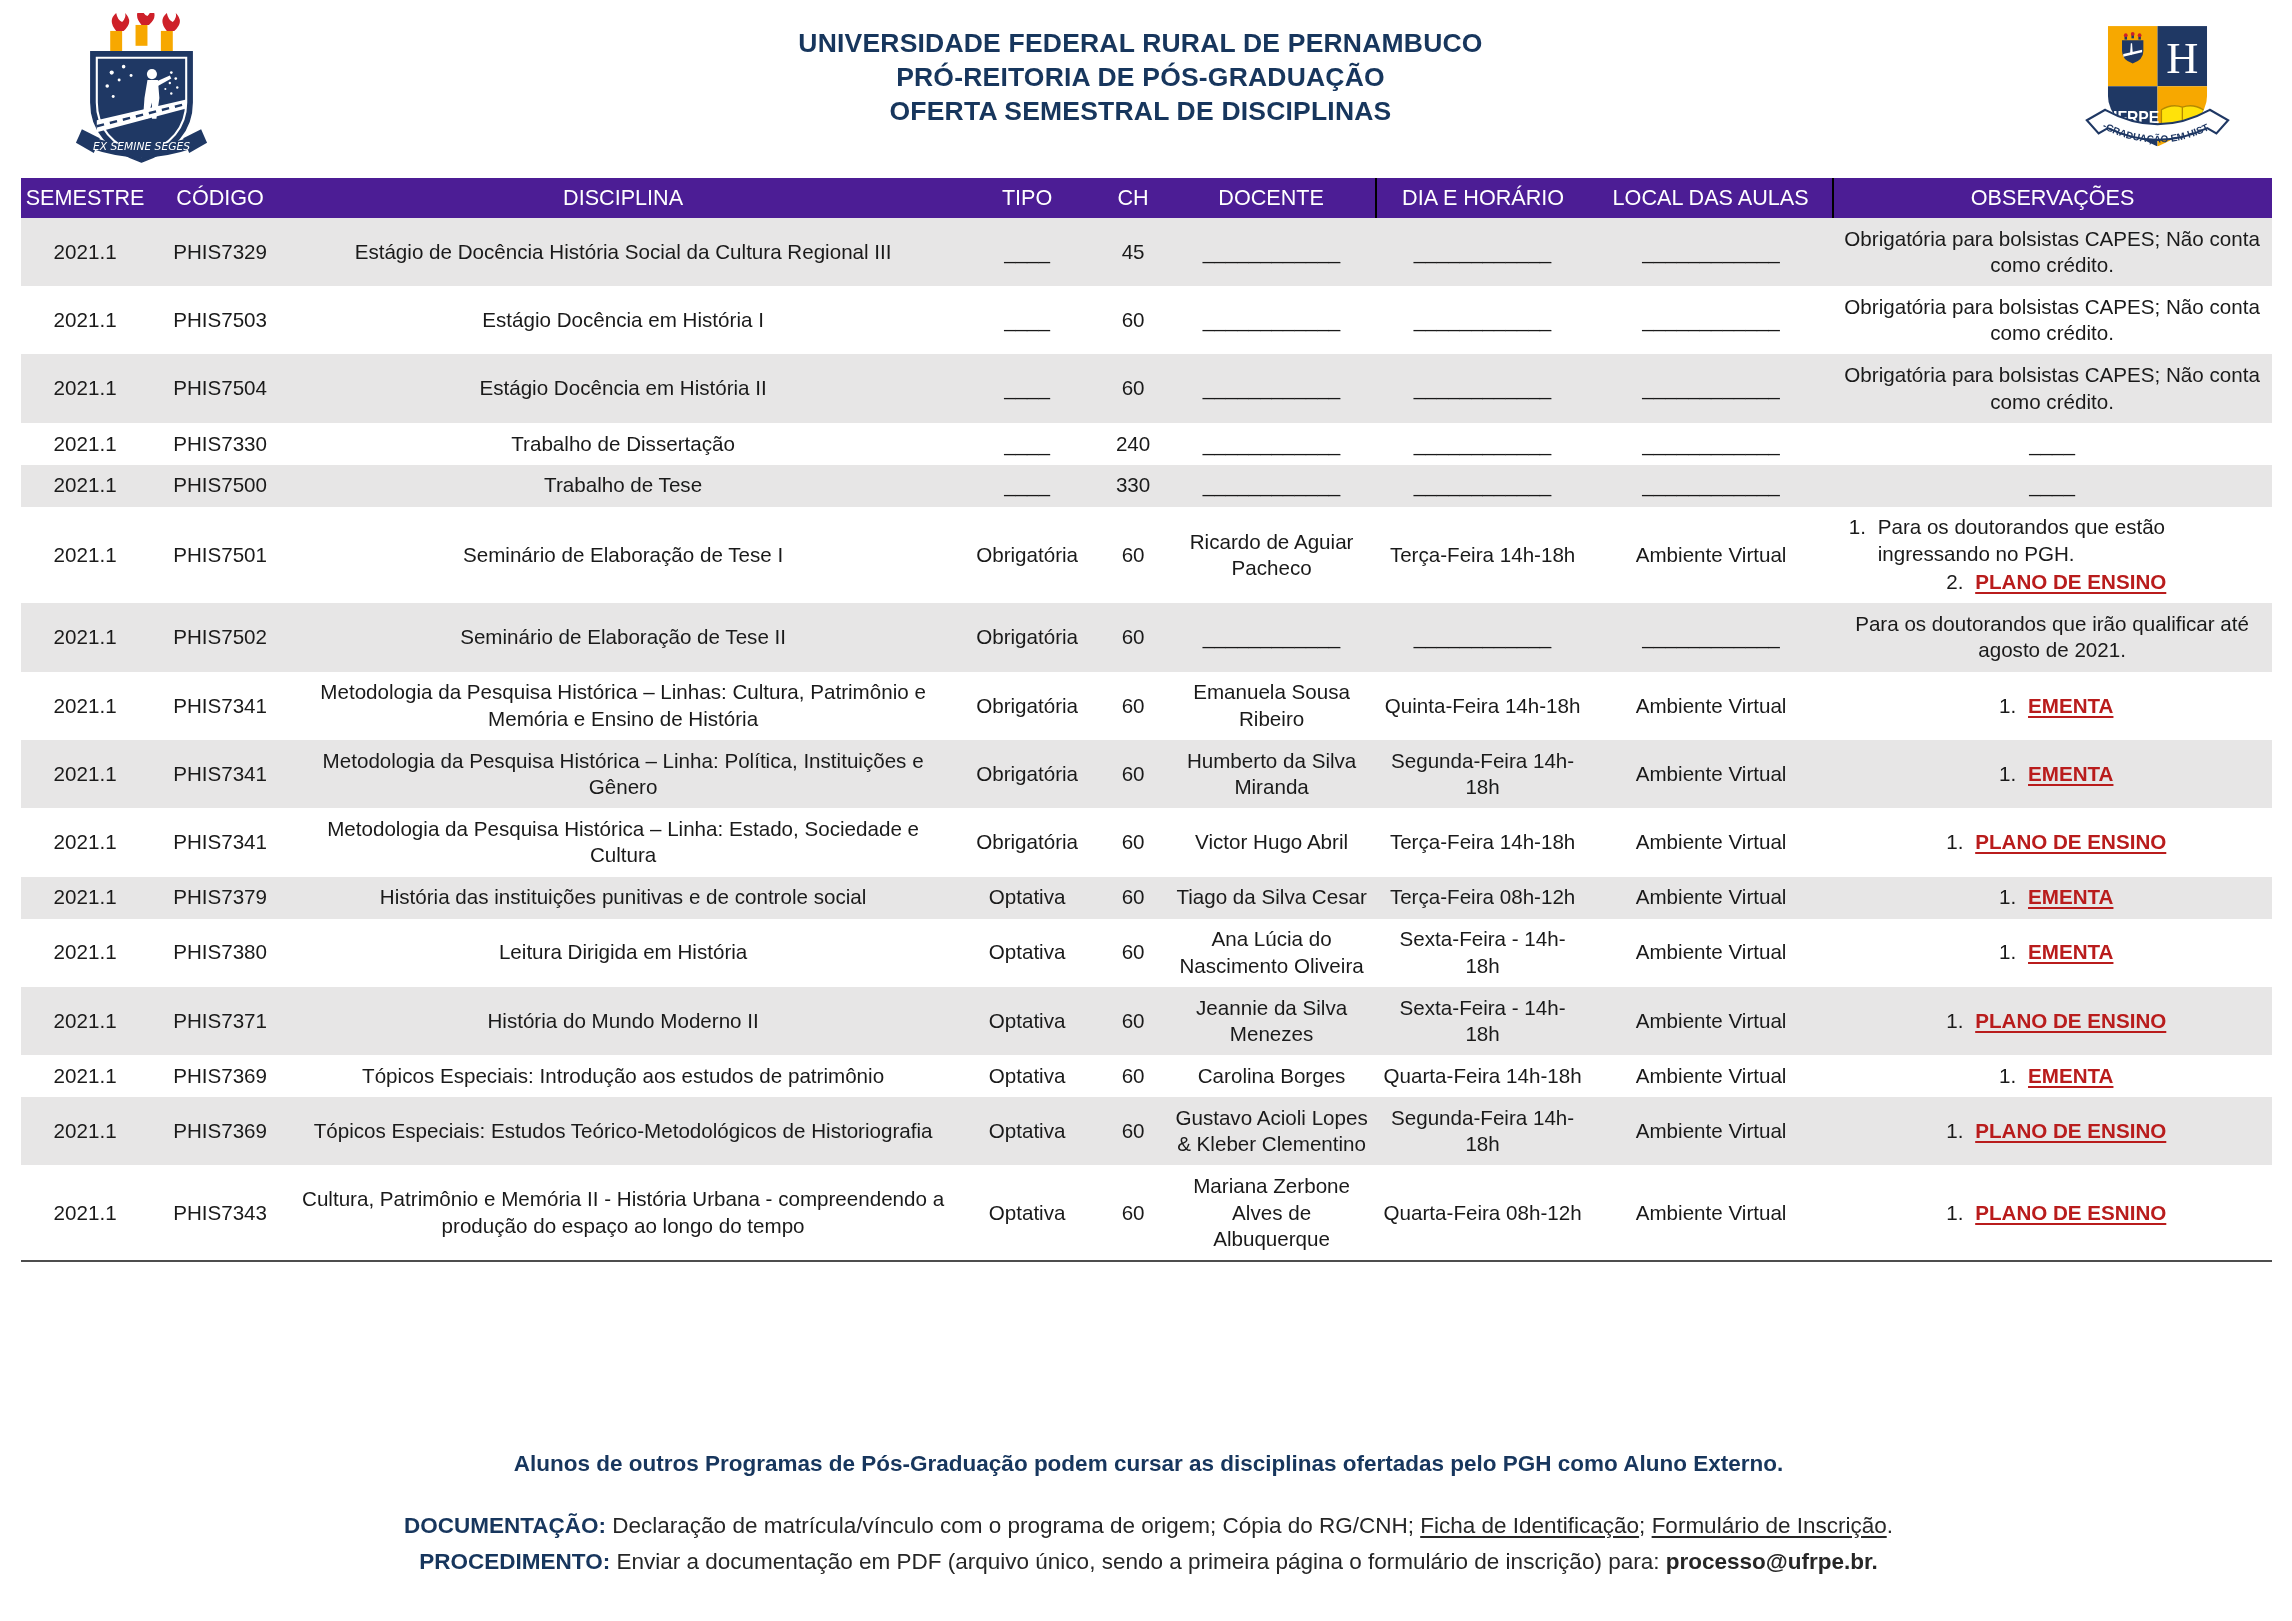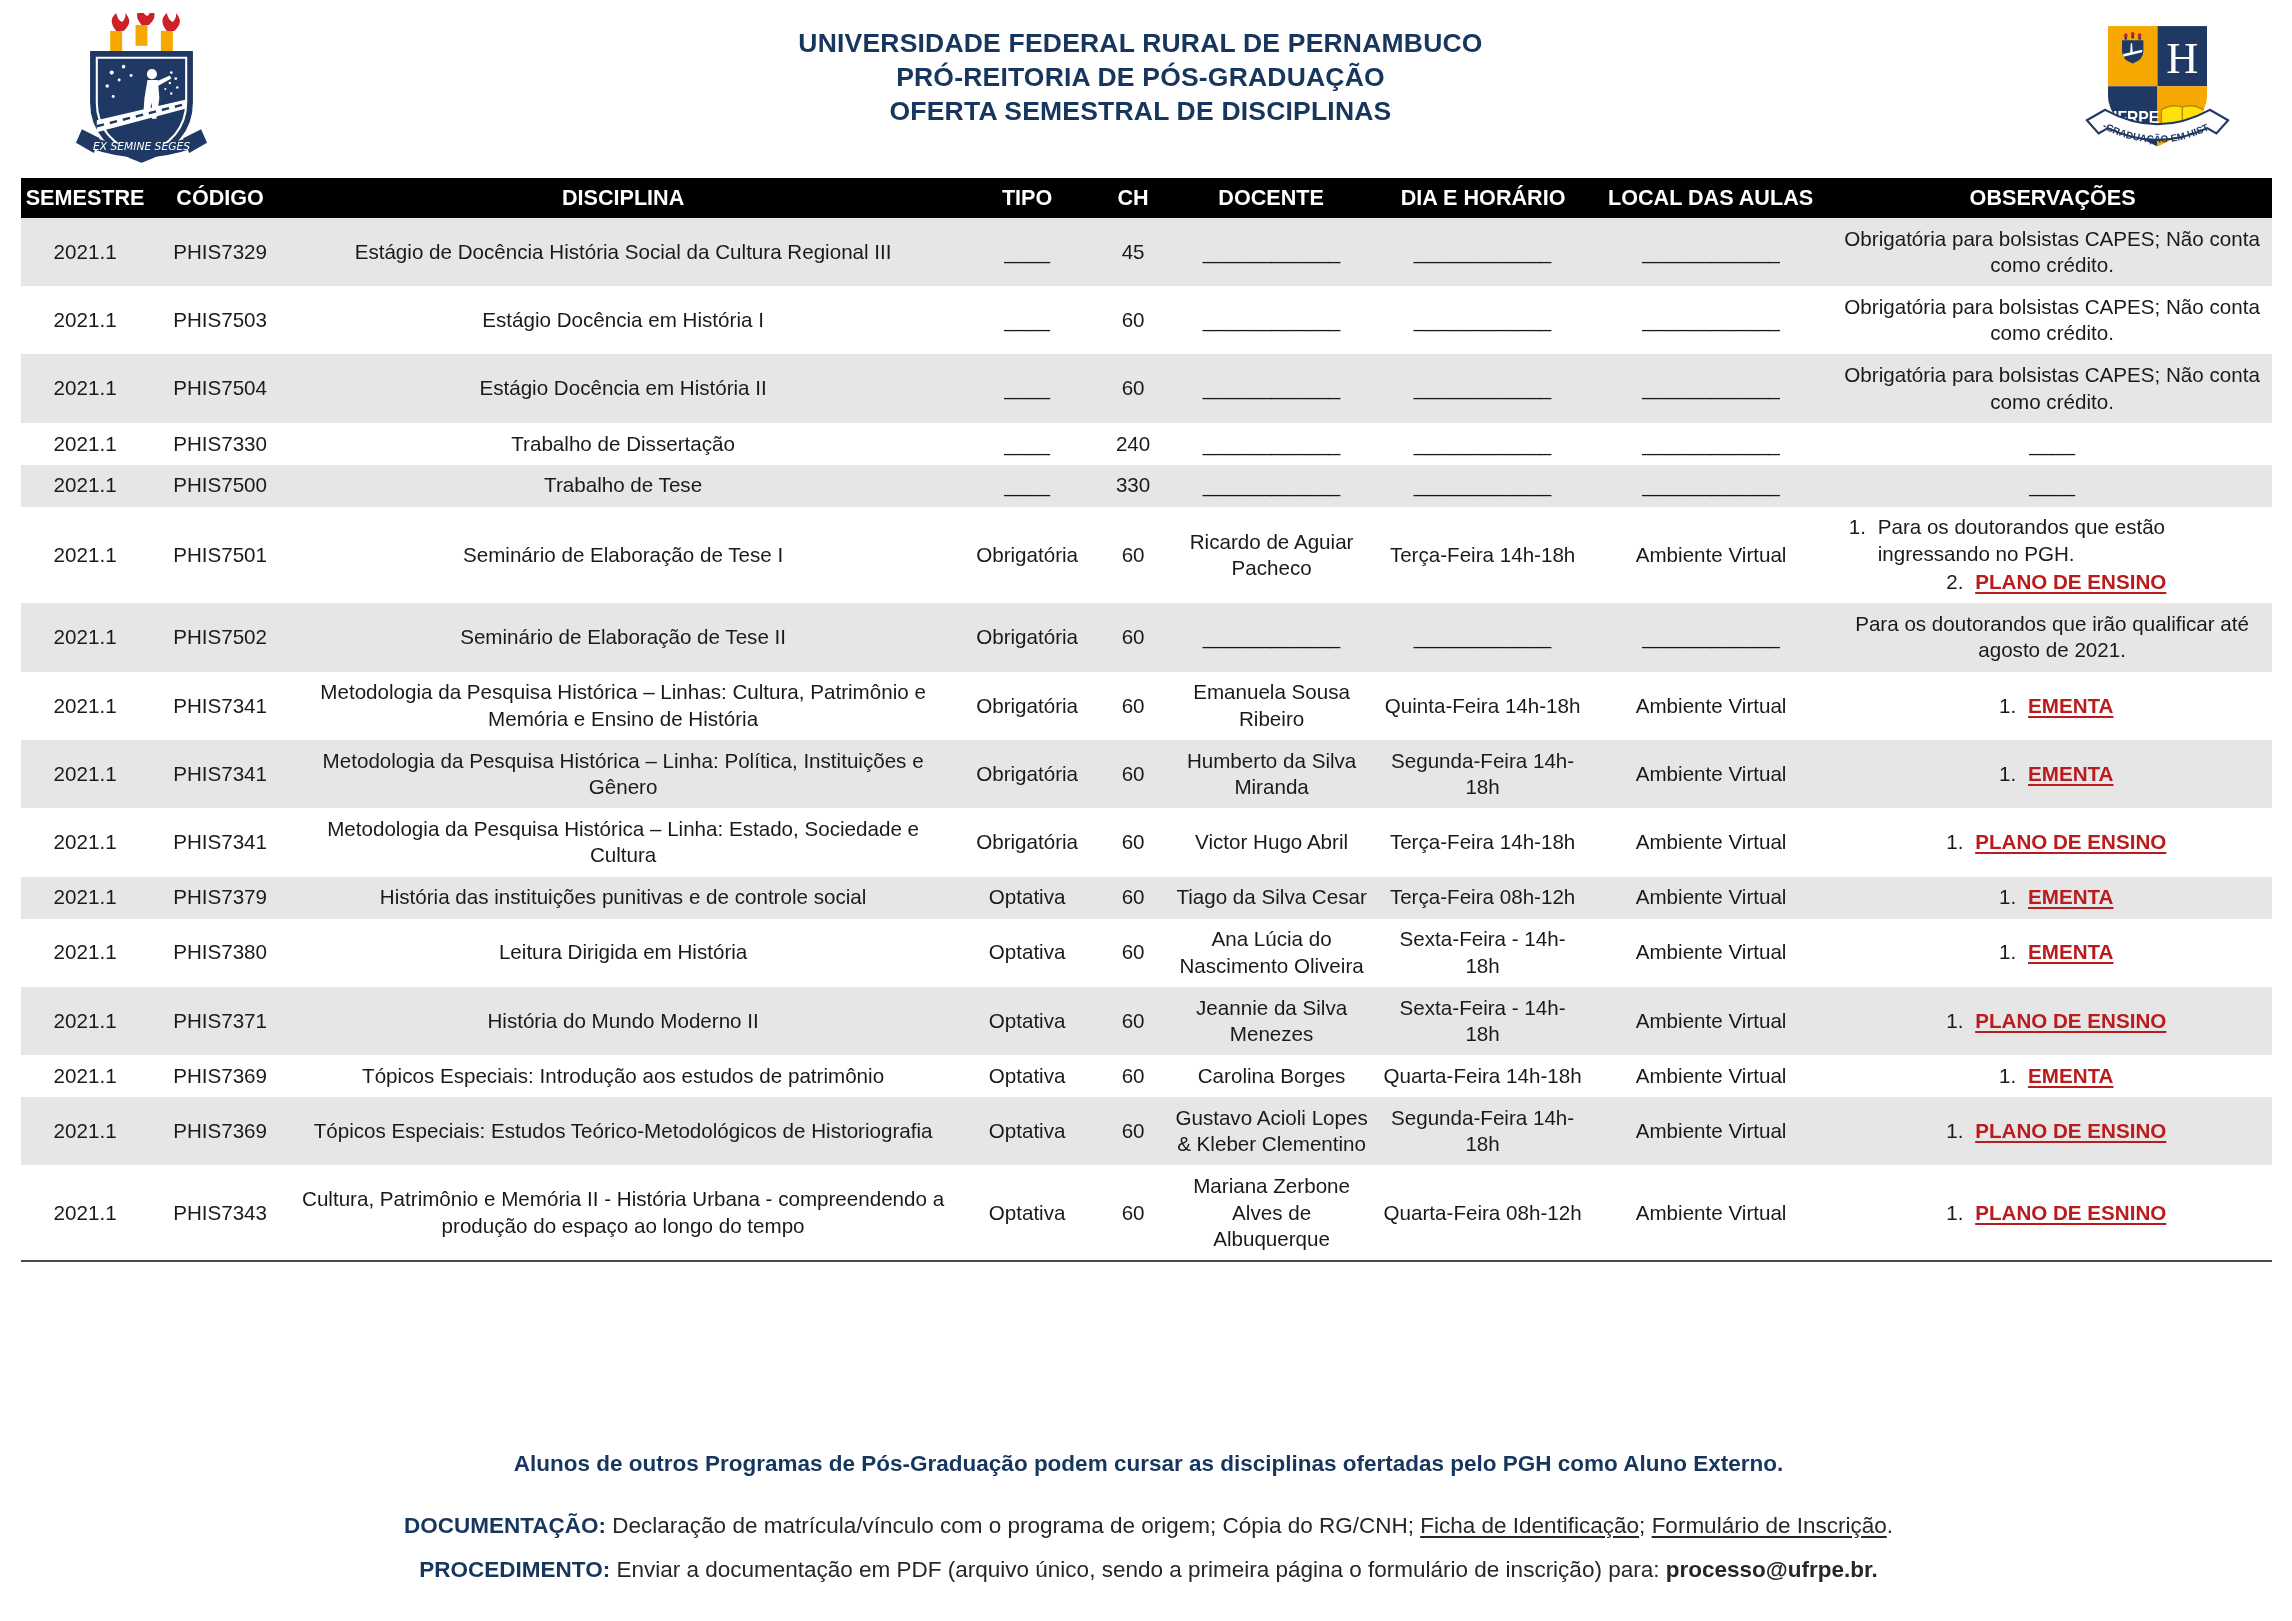--- a/index.html
+++ b/index.html
@@ -19,21 +19,21 @@
     color:#17365d;font-weight:bold;font-size:26.5px;line-height:34px;
     letter-spacing:0.2px;
   }
 
   
   table.offer{
     border-collapse:collapse;table-layout:fixed;
     width:2250px;margin-left:20.6px;
   }
   thead th{
-    background:#000000;color:#fff;font-weight:bold;font-size:21.6px;
+    background:#4c1d95;color:#fff;font-weight:normal;font-size:21.6px;
     padding:6.9px 3.9px;vertical-align:middle;
   }
   th.sep{border-left:2px solid #000;}
   td{
     font-size:20.6px;line-height:1.28;padding:7.8px 7.8px;text-align:center;
     vertical-align:middle;color:#1a1a1a;word-wrap:break-word;
   }
   tr.shaded td{background:#e7e6e6;}
   tbody tr:last-child td{border-bottom:2.9px solid #4d4d4d;}
   .blank{letter-spacing:0;color:#1a1a1a;}
@@ -44,21 +44,21 @@
   a.doc-link{
     color:#b91c1c;font-weight:bold;text-decoration:underline;
     text-underline-offset:2.9px;cursor:pointer;text-align:center;
   }
 
   
   .doc-footer{position:absolute;left:4px;right:0;top:1451px;text-align:center;}
   .foot-note{
     color:#17365d;font-weight:bold;font-size:22.5px;margin-bottom:33px;
   }
-  .foot-line{font-size:22.5px;color:#262626;margin-top:11px;line-height:1.45;}
+  .foot-line{font-size:22.5px;color:#262626;margin-top:3px;line-height:1.45;}
   .foot-line .lbl{color:#17365d;font-weight:bold;}
   .foot-line a.u{color:#262626;text-decoration:underline;text-underline-offset:2.9px;cursor:pointer;}
   .foot-line .email{font-weight:bold;}
 
   
   .svg-motto{font-family:"DejaVu Sans",sans-serif;}
 </style>
 </head>
 <body>
 

